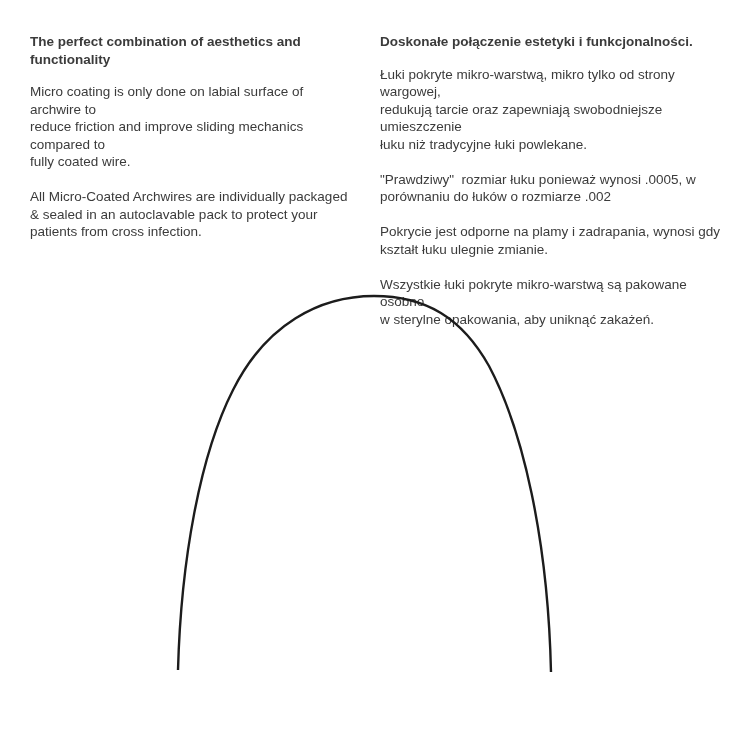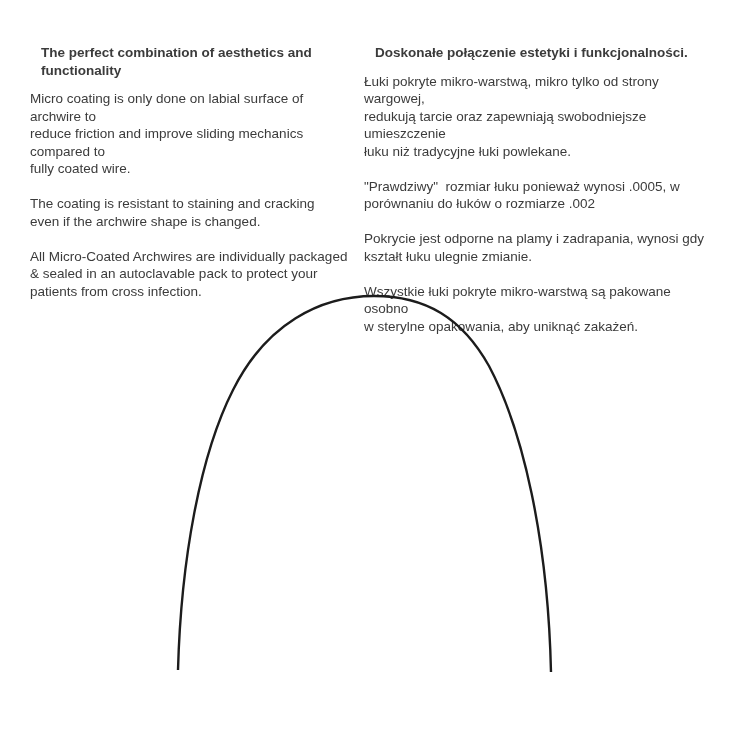--- a/index.html
+++ b/index.html
@@ -27,34 +27,34 @@
     background: var(--background);
   }
   .col {
     position: absolute;
     top: 33px;
     font-size: 13.5px;
     line-height: 17.5px;
     color: var(--text);
   }
   .col-left  { left: 30px;  width: 324px; }
-  .col-right { left: 364px; width: 342px; }
+  .col-right { left: 380px; width: 342px; }
   .col h2 {
-    margin: 11px;
+    margin: 0;
     font-size: 13.5px;
     line-height: 17.5px;
     font-weight: bold;
     color: var(--text);
   }
   .col .paragraphs p {
     margin: 17.5px 0 0 0;
     white-space: pre-wrap;
   }
   .col .paragraphs p:first-child {
-    margin-top: 7px;
+    margin-top: 15px;
   }
   .wire-figure {
     position: absolute;
     left: 0;
     top: 0;
     width: 750px;
     height: 750px;
     pointer-events: none;
   }
   .wire-figure svg { display: block; }
@@ -63,22 +63,20 @@
 <body>
 
 <div class="page">
 
   <section class="col col-left">
     <h2>The perfect combination of aesthetics and functionality</h2>
     <div class="paragraphs">
         <p>Micro coating is only done on labial surface of archwire to
 reduce friction and improve sliding mechanics compared to
 fully coated wire.</p>
-        <p>The coating is resistant to staining and cracking
-even if the archwire shape is changed.</p>
         <p>All Micro-Coated Archwires are individually packaged
 &amp; sealed in an autoclavable pack to protect your
 patients from cross infection.</p>
       </div>
   </section>
 
   <section class="col col-right">
     <h2>Doskonałe połączenie estetyki i funkcjonalności.</h2>
     <div class="paragraphs">
         <p>Łuki pokryte mikro-warstwą, mikro tylko od strony wargowej,

